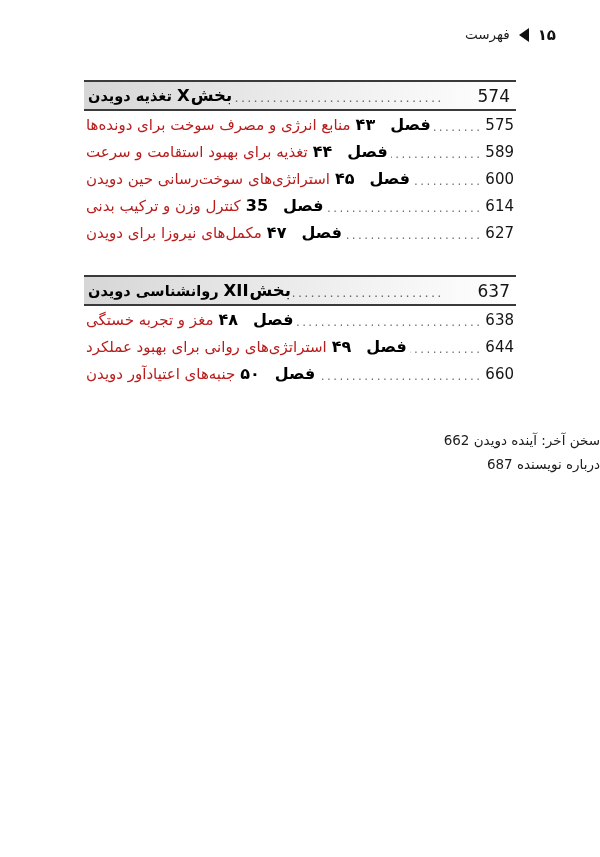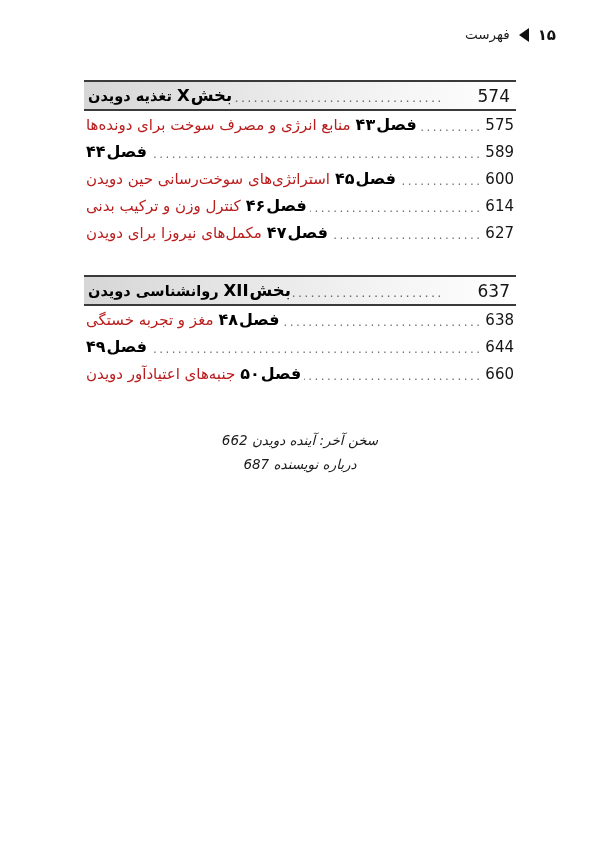--- a/index.html
+++ b/index.html
@@ -154,21 +154,21 @@
   }
   .ch-kicker {
     font-size: 16px;
     font-weight: 700;
     color: #000000;
   }
   .ch-num {
     font-size: 16px;
     font-weight: 700;
     color: #000000;
-    margin-right: 1px;
+    margin-right: 15px;
   }
   .ch-name {
     font-size: 15px;
     font-weight: 400;
     color: #b91c1c;
     margin-right: 5px;
   }
   .ch-leader {
     flex: 1 1 auto;
     overflow: hidden;
@@ -190,23 +190,22 @@
     unicode-bidi: embed;
     font-family: "DejaVu Sans", "Liberation Sans", sans-serif;
   }
 
   
   .backmatter {
     position: absolute;
     top: 428px;
     left: 0;
     width: 600px;
-    text-align: center;
+    text-align: right;
     direction: rtl;
-    font-style: italic;
   }
   .backmatter-line {
     font-size: 13.5px;
     font-weight: 400;
     color: #1c1c1c;
     line-height: 24px;
     white-space: nowrap;
   }
 </style>
 </head>
@@ -239,39 +238,40 @@
         <span class="ch-name">منابع انرژی و مصرف سوخت برای دونده‌ها</span>
       </span>
       <span class="ch-leader">........................................................................................................</span>
       <span class="ch-page">575</span>
     </div>
 
     <div class="chapter-row">
       <span class="ch-title">
         <span class="ch-kicker">فصل</span>
         <span class="ch-num">۴۴</span>
+        <span class="ch-name">تغذیه برای بهبود استقامت و سرعت</span>
       </span>
       <span class="ch-leader">........................................................................................................</span>
       <span class="ch-page">589</span>
     </div>
 
     <div class="chapter-row">
       <span class="ch-title">
         <span class="ch-kicker">فصل</span>
         <span class="ch-num">۴۵</span>
         <span class="ch-name">استراتژی‌های سوخت‌رسانی حین دویدن</span>
       </span>
       <span class="ch-leader">........................................................................................................</span>
       <span class="ch-page">600</span>
     </div>
 
     <div class="chapter-row">
       <span class="ch-title">
         <span class="ch-kicker">فصل</span>
-        <span class="ch-num">۴۶</span>
+        <span class="ch-num">35</span>
         <span class="ch-name">کنترل وزن و ترکیب بدنی</span>
       </span>
       <span class="ch-leader">........................................................................................................</span>
       <span class="ch-page">614</span>
     </div>
 
     <div class="chapter-row">
       <span class="ch-title">
         <span class="ch-kicker">فصل</span>
         <span class="ch-num">۴۷</span>
@@ -302,20 +302,21 @@
         <span class="ch-name">مغز و تجربه خستگی</span>
       </span>
       <span class="ch-leader">........................................................................................................</span>
       <span class="ch-page">638</span>
     </div>
 
     <div class="chapter-row">
       <span class="ch-title">
         <span class="ch-kicker">فصل</span>
         <span class="ch-num">۴۹</span>
+        <span class="ch-name">استراتژی‌های روانی برای بهبود عملکرد</span>
       </span>
       <span class="ch-leader">........................................................................................................</span>
       <span class="ch-page">644</span>
     </div>
 
     <div class="chapter-row">
       <span class="ch-title">
         <span class="ch-kicker">فصل</span>
         <span class="ch-num">۵۰</span>
         <span class="ch-name">جنبه‌های اعتیادآور دویدن</span>

